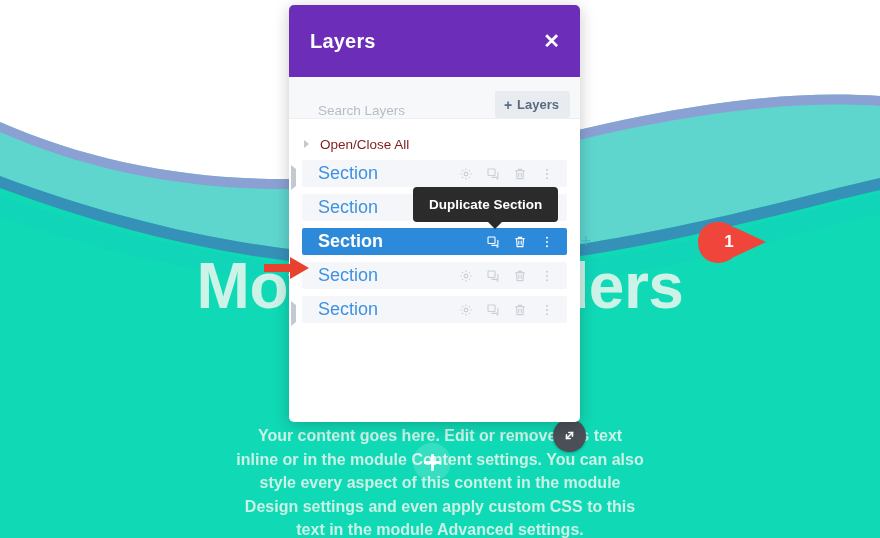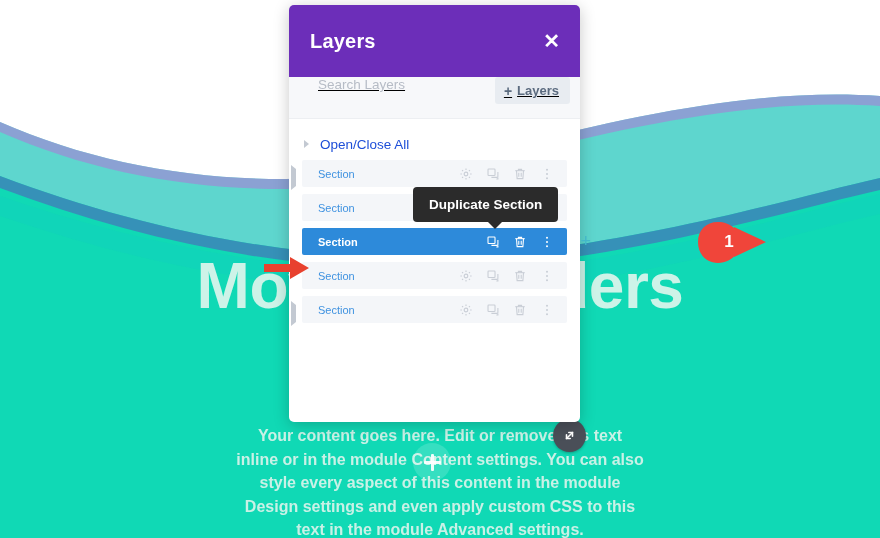--- a/index.html
+++ b/index.html
@@ -62,59 +62,58 @@
     height:72px;background:#6c2eb9;
     border-radius:5px 5px 0 0;
     display:flex;align-items:center;justify-content:space-between;
     padding:0 20px 0 21px;box-sizing:border-box;
   }
   .panel-title{color:#ffffff;font-size:20px;font-weight:700;letter-spacing:.2px;}
   .panel-close{color:#ffffff;font-size:20px;font-weight:700;line-height:1;cursor:pointer;}
 
   .panel-search{
     height:42px;background:#f7f8fa;
-    display:flex;align-items:flex-start;justify-content:space-between;
+    display:flex;align-items:flex-end;justify-content:space-between;
     padding:0 10px 0 29px;box-sizing:border-box;
     border-bottom:1px solid #edeff2;
-    text-decoration:underline;
   }
   .search-ph{color:#b6bcc6;font-size:13.5px;}
   .filter-btn{
     background:#e8ecf1;color:#5b6b7f;font-size:13px;font-weight:700;
     border-radius:3px;padding:6px 11px 6px 9px;display:flex;align-items:center;gap:5px;
     cursor:pointer;
   }
   .filter-plus{font-size:14px;font-weight:700;line-height:1;}
 
   .panel-body{padding-top:9px;}
 
   .openclose{
     display:flex;align-items:center;height:32px;padding-left:15px;box-sizing:border-box;
   }
-  .openclose .lbl{font-size:13.5px;color:#1d4ed8;font-weight:400;margin-left:11px;}
+  .openclose .lbl{font-size:13.5px;color:#7f1d1d;font-weight:400;margin-left:11px;}
 
   .caret{
     width:0;height:0;border-left:5px solid #c3c9d2;
     border-top:4px solid transparent;border-bottom:4px solid transparent;
     flex:0 0 auto;
   }
   .caret.blank{border-left-color:transparent;}
 
   .rows{padding:0 13px 0 13px;}
   .layer-row{
     position:relative;
     display:flex;align-items:center;
     height:27px;margin-bottom:7px;
     border-radius:2px;
     background:#f4f6f9;
     padding-left:0;box-sizing:border-box;
   }
   .layer-row .caret-slot{position:absolute;left:-11px;top:9px;}
   .layer-name{
-    font-size:11px;color:#3f92e0;font-weight:400;
+    font-size:18px;color:#3f92e0;font-weight:400;
     margin-left:16px;flex:1 1 auto;
   }
   .row-icons{display:flex;align-items:center;gap:13px;margin-right:13px;}
   .ic{width:14px;height:14px;display:block;opacity:1;}
 
   .layer-row.selected{background:#2d8ada;}
   .layer-row.selected .layer-name{color:#ffffff;font-weight:700;}
 
   .row-plus{
     position:absolute;right:-24px;top:4px;

